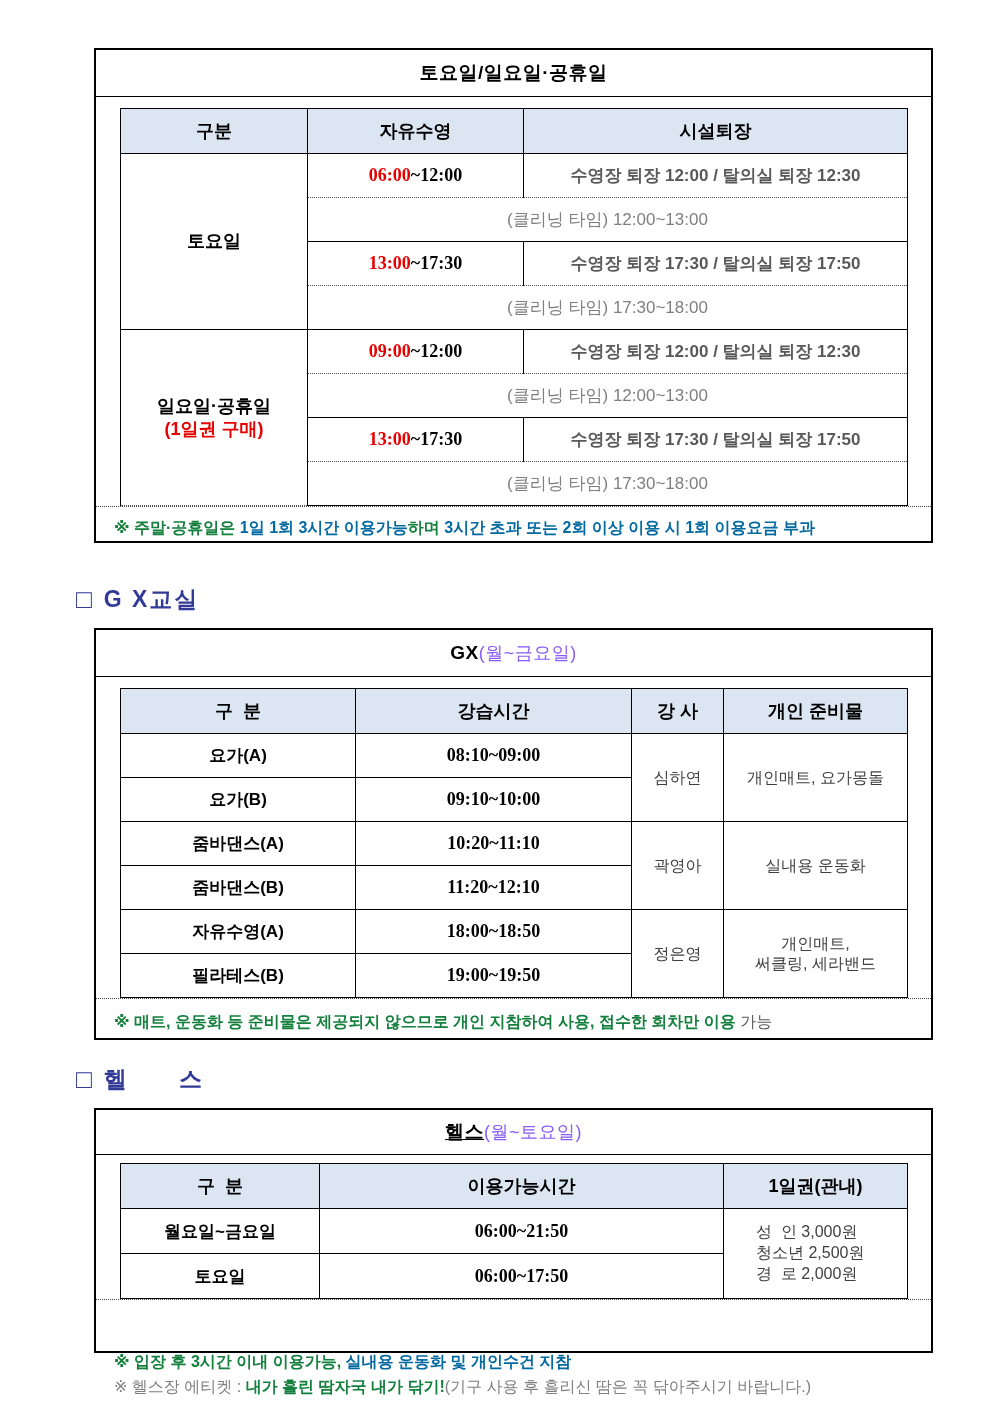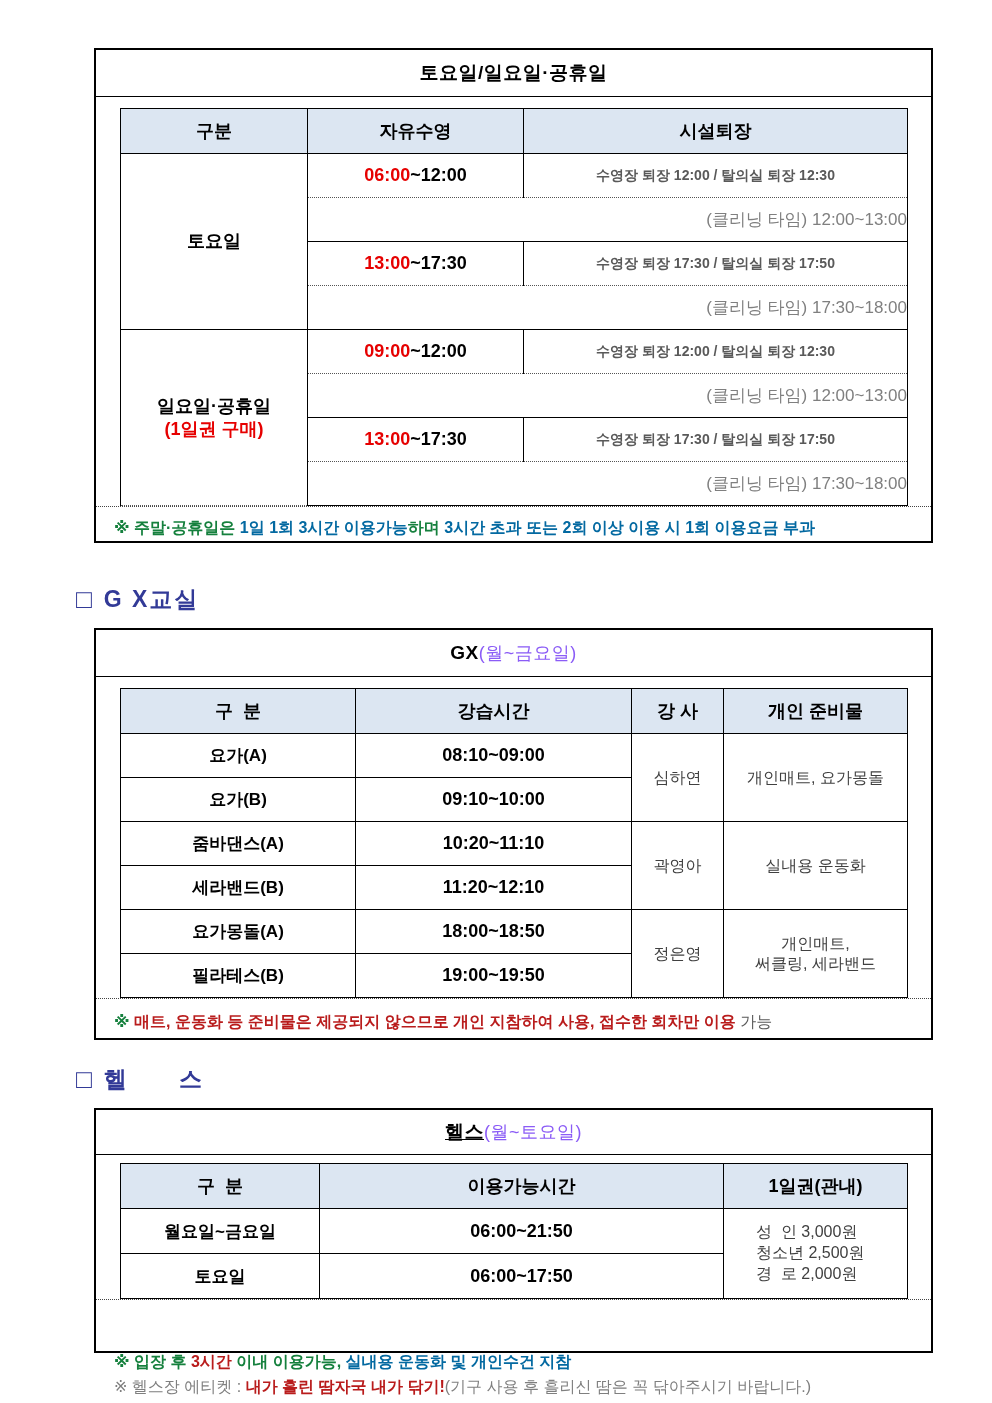--- a/index.html
+++ b/index.html
@@ -12,41 +12,41 @@
   .box-title .t-sub{font-weight:normal;color:#8b5cf6;font-size:18px;}
   .box-body{padding:11px 24px 0 24px;}
 
   table{border-collapse:collapse;table-layout:fixed;width:787px;}
   th,td{border:1.5px solid #000;padding:0;overflow:hidden;}
   th{background:#dce6f2;font-weight:bold;font-size:18px;text-align:center;white-space:pre;}
   .h44 th{height:44px;}
   td{text-align:center;vertical-align:middle;}
 
   .r-time td{height:43px;}
-  .r-clean td{height:43px;border-top:1px dotted #555;text-align:right;}
+  .r-clean td{height:43px;border-top:1px dotted #555;}
   .b-dot td{border-bottom:1px dotted #555;}
   .cell-group{font-weight:bold;font-size:18px;line-height:1.25;}
   .cell-group .sub{color:#e60000;}
-  .cell-time{font-weight:bold;font-size:18px;white-space:pre;}
+  .cell-time{font-weight:bold;font-size:18px;white-space:pre;font-family:Liberation Serif, serif;}
   .cell-time .red{color:#e60000;}
-  .cell-exit{color:#595959;font-size:14px;font-weight:bold;white-space:pre;}
+  .cell-exit{color:#595959;font-size:17px;font-weight:bold;white-space:pre;}
   .cell-clean{color:#7f7f7f;font-size:17px;white-space:pre;}
 
   .gx-rows td{height:43px;}
   .cell-name{font-weight:bold;font-size:17px;border-radius:22px;}
   .cell-val{color:#404040;font-size:16px;white-space:pre;line-height:1.25;}
   .hp-rows td{height:44px;}
   .cell-price{color:#404040;font-size:16px;text-align:left;padding-left:32px;white-space:pre;line-height:1.3;}
 
   .sep{border-top:1px dotted #444;height:0;}
   .foot{padding:0 0 0 18px;display:flex;flex-direction:column;justify-content:center;}
   .foot-line{font-size:16px;font-weight:bold;line-height:1.55;white-space:pre-wrap;}
   .c-k{color:#15803d;}
   .c-r{color:#0369a1;}
-  .c-b{color:#b91c1c;}
+  .c-b{color:#15803d;}
   .c-g{color:#595959;font-weight:normal;}
   .c-gr{color:#7f7f7f;font-weight:normal;}
 
   .sec-head{position:absolute;left:76px;margin:0;font-size:23px;font-weight:bold;color:#323a97;
             display:flex;align-items:center;white-space:pre;letter-spacing:2px;}
   .sec-head .sq{font-size:26px;font-weight:normal;margin-right:12px;letter-spacing:0;}
 
   #box-weekend{top:48px;height:491px;}
   #box-weekend .foot{height:43px;}
   #head-gx{top:584px;}
@@ -160,25 +160,25 @@
             <td class="cell-name">요가(B)</td>
             <td class="cell-time">09:10~10:00</td>
           </tr>
           <tr>
             <td class="cell-name">줌바댄스(A)</td>
             <td class="cell-time">10:20~11:10</td>
             <td class="cell-val" rowspan="2">곽영아</td>
             <td class="cell-val" rowspan="2">실내용 운동화</td>
           </tr>
           <tr>
-            <td class="cell-name">세라밴드(B)</td>
+            <td class="cell-name">줌바댄스(B)</td>
             <td class="cell-time">11:20~12:10</td>
           </tr>
           <tr>
-            <td class="cell-name">요가몽돌(A)</td>
+            <td class="cell-name">자유수영(A)</td>
             <td class="cell-time">18:00~18:50</td>
             <td class="cell-val" rowspan="2">정은영</td>
             <td class="cell-val" rowspan="2">개인매트,
 써클링, 세라밴드</td>
           </tr>
           <tr>
             <td class="cell-name">필라테스(B)</td>
             <td class="cell-time">19:00~19:50</td>
           </tr>
         </tbody>

